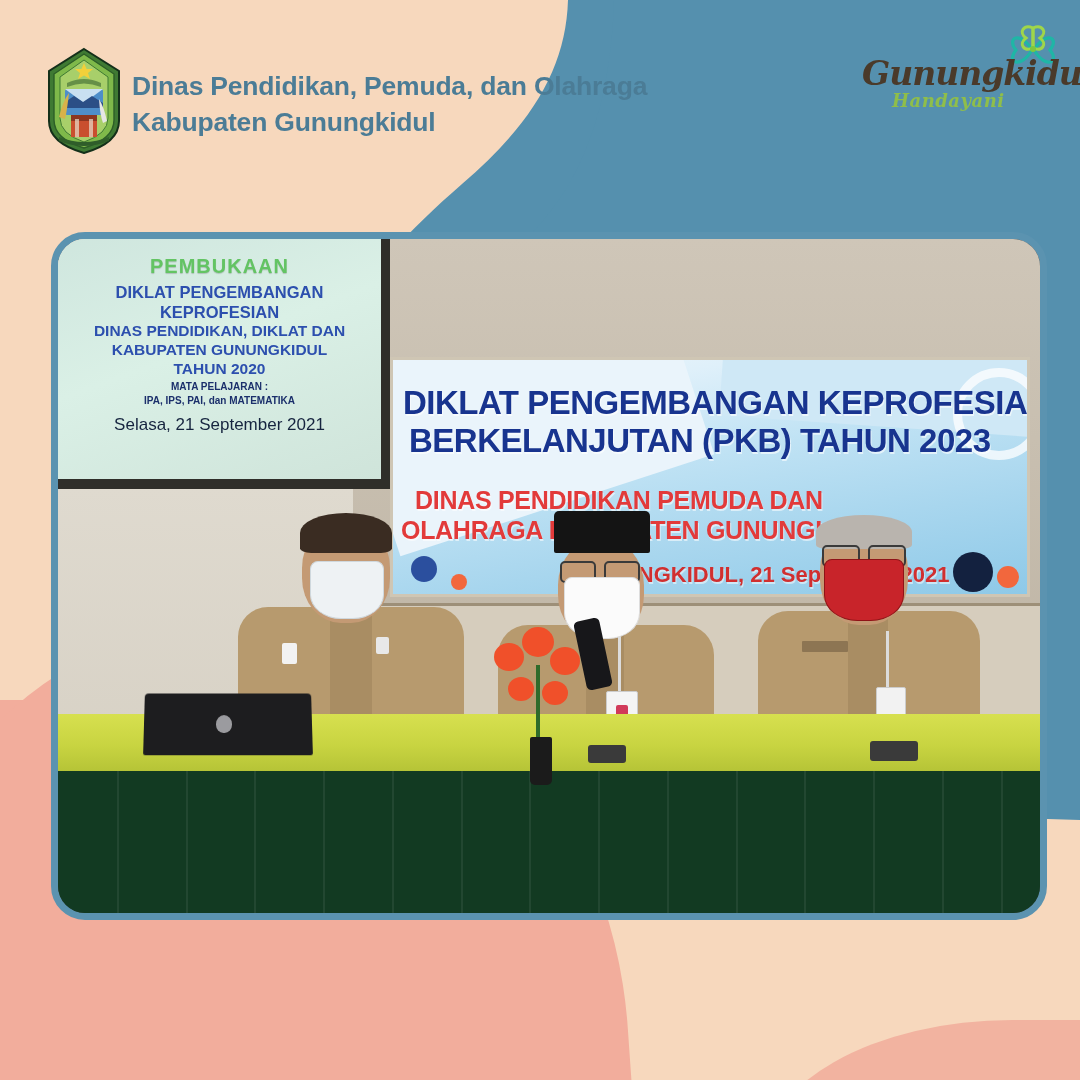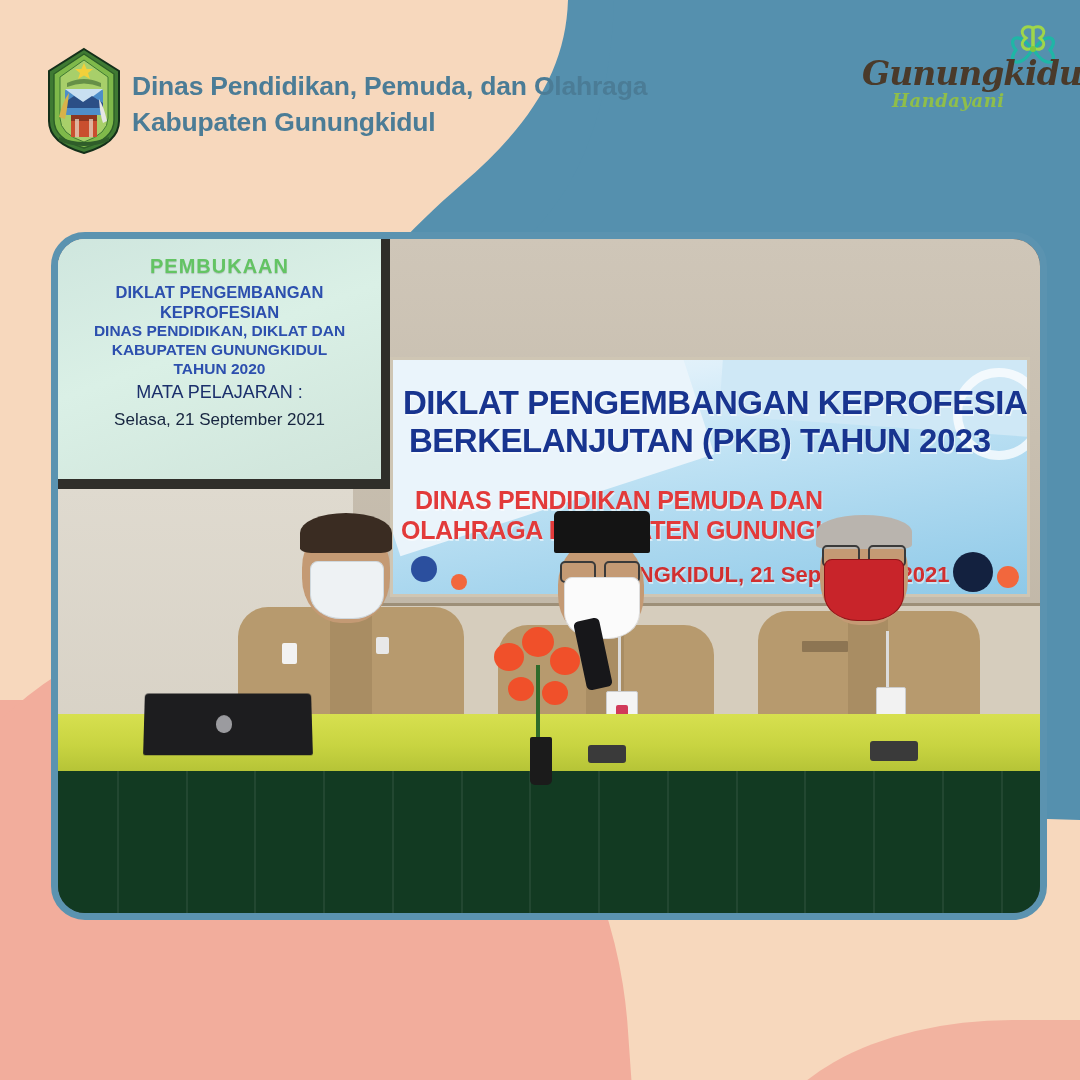--- a/index.html
+++ b/index.html
@@ -77,21 +77,21 @@
   .screen{
     position:absolute;left:0px;top:0px;width:332px;height:250px;
     background:linear-gradient(160deg,#cfe6de 0%,#daf0e6 45%,#cfe4da 100%);
     border-right:9px solid #2f2e29;border-bottom:10px solid #2f2e29;
     box-sizing:border-box;padding:16px 8px 0 8px;text-align:center;overflow:hidden;
   }
   .s-pemb{color:#63c463;font-weight:bold;font-size:20px;letter-spacing:1px;
     text-shadow:0 1px 1px rgba(0,0,0,.18);margin-bottom:4px;}
   .s-l1{color:#2c4fae;font-weight:bold;font-size:16.5px;line-height:1.22;}
   .s-l2{color:#2c4fae;font-weight:bold;font-size:15.5px;line-height:1.22;}
-  .s-sub{color:#1b2f6b;font-weight:normal;font-size:18px;line-height:1.25;margin-top:2px;}
+  .s-sub{color:#1b2f6b;font-weight:bold;font-size:10px;line-height:1.25;margin-top:2px;}
   .s-date{color:#16243f;font-size:17px;margin-top:7px;}
 
   
   .banner{
     position:absolute;left:332px;top:118px;width:640px;height:240px;
     background:linear-gradient(170deg,#eef6fb 0%,#dff0fa 18%,#bfe2f4 44%,#a8d6ee 70%,#8ec9e8 100%);
     border:3px solid #cfc6b4;box-sizing:border-box;overflow:hidden;
   }
   .banner-wedge{position:absolute;left:-30px;top:-40px;width:330px;height:190px;
     background:#eaf4fb;transform:rotate(-18deg);}
@@ -198,20 +198,21 @@
       <div class="wall-left"></div>
       <div class="wall-board"></div>
 
       <div class="screen">
         <div class="s-pemb">PEMBUKAAN</div>
         <div class="s-l1">DIKLAT PENGEMBANGAN KEPROFESIAN</div>
         <div class="s-l2">DINAS PENDIDIKAN, DIKLAT DAN</div>
         <div class="s-l2">KABUPATEN GUNUNGKIDUL</div>
         <div class="s-l2">TAHUN 2020</div>
         <div class="s-sub">MATA PELAJARAN :</div>
+        <div class="s-sub">IPA, IPS, PAI, dan MATEMATIKA</div>
         <div class="s-date">Selasa, 21 September 2021</div>
       </div>
 
       <div class="banner">
         <div class="banner-wedge"></div>
         <div class="banner-wedge2"></div>
         <div class="b-dot" style="left:560px;top:8px;width:74px;height:74px;border:9px solid #ffffff;opacity:.75;"></div>
         <div class="b-t1">DIKLAT PENGEMBANGAN KEPROFESIAN</div>
         <div class="b-t2">BERKELANJUTAN (PKB) TAHUN 2023</div>
         <div class="b-t3">DINAS PENDIDIKAN PEMUDA DAN</div>

